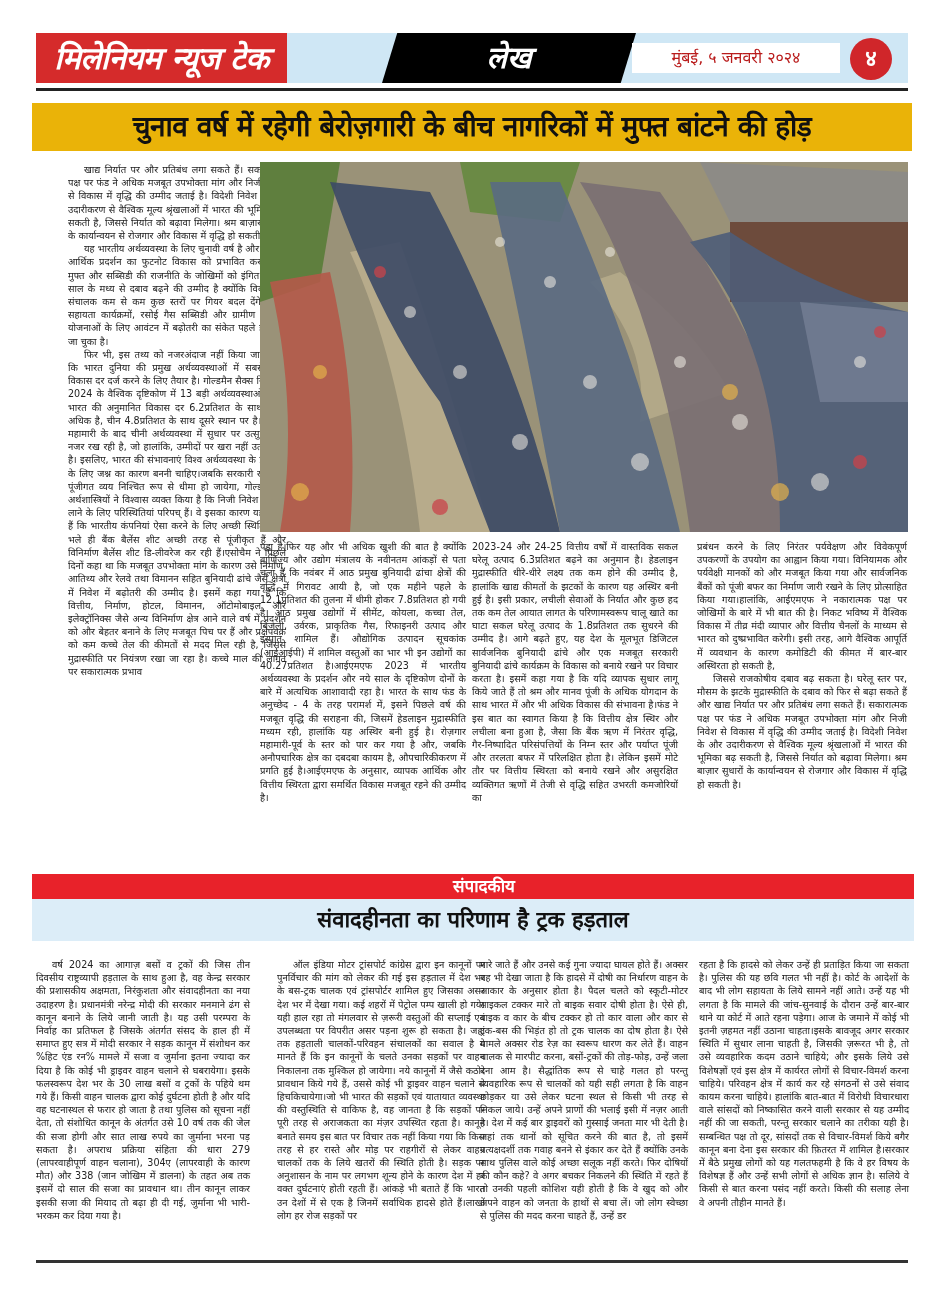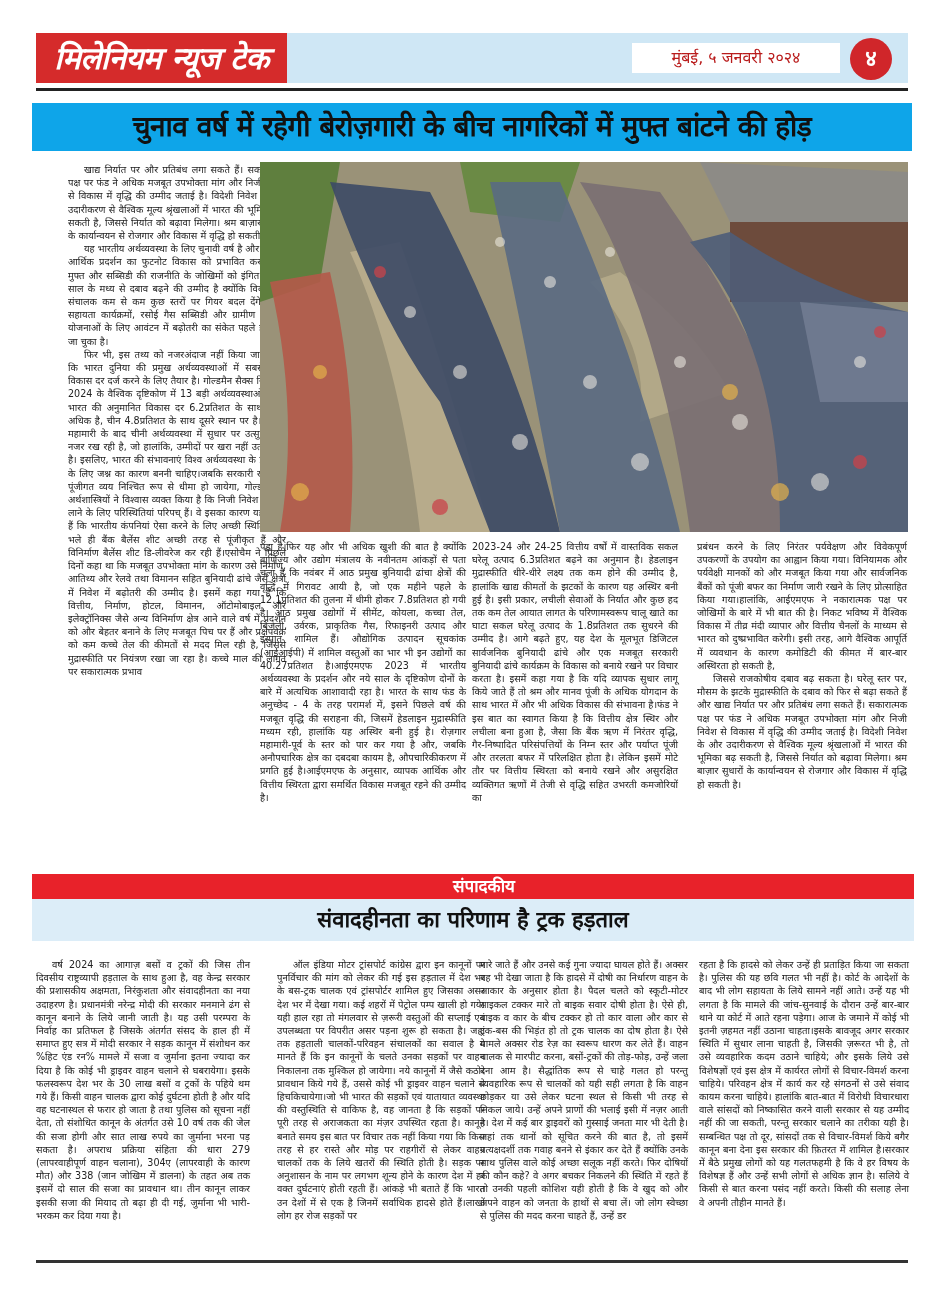--- a/index.html
+++ b/index.html
@@ -14,21 +14,21 @@
   .section-tag { position: absolute; left: 346px; top: 0; width: 254px; height: 50px; background: #000;
                  clip-path: polygon(6% 0, 100% 0, 94% 100%, 0 100%); color: #fff; font-weight: bold;
                  font-size: 30px; line-height: 50px; text-align: center; font-style: italic; }
   .dateline { position: absolute; left: 596px; top: 10px; width: 208px; height: 30px; background: #fff;
               font-size: 16px; line-height: 30px; text-align: center; color: #b91c1c; }
   .page-no { position: absolute; left: 814px; top: 5px; width: 42px; height: 42px; border-radius: 50%;
              background: #d0262a; color: #fff; font-size: 22px; font-weight: bold; line-height: 42px; text-align: center; }
   .mast-rule { position: absolute; left: 36px; top: 88px; width: 872px; height: 3px; background: #222; }
 
   
-  .headline-band { position: absolute; left: 32px; top: 103px; width: 880px; height: 48px; background: #0ea5e9; }
+  .headline-band { position: absolute; left: 32px; top: 103px; width: 880px; height: 48px; background: #eab308; }
   .headline { font-size: 28px; font-weight: bold; line-height: 48px; text-align: center; color: #111; letter-spacing: -0.5px; }
 
   
   .col { position: absolute; font-size: 9.6px; line-height: 13.2px; text-align: justify; color: #222; }
   .col p { text-indent: 16px; }
   .col p.noindent { text-indent: 0; }
 
   
   .photo { position: absolute; left: 260px; top: 162px; width: 648px; height: 370px; overflow: hidden;
            background: linear-gradient(180deg, #5c7a3a 0%, #8b8a6a 25%, #a8a086 60%, #8c7f6a 100%); }
@@ -40,20 +40,21 @@
   .ed-head-band { position: absolute; left: 32px; top: 899px; width: 882px; height: 42px; background: #dcedf8; }
   .ed-head { font-size: 22px; font-weight: bold; line-height: 42px; text-align: center; color: #111; }
 
   .bottom-rule { position: absolute; top: 1260px; height: 3px; background: #333; }
 </style>
 </head>
 <body>
 
 <div class="masthead">
   <div class="brand">मिलेनियम न्यूज टेक</div>
+  <div class="section-tag">लेख</div>
   <div class="dateline">मुंबई, ५ जनवरी २०२४</div>
   <div class="page-no">४</div>
 </div>
 <div class="mast-rule"></div>
 
 <div class="headline-band">
   <h1 class="headline">चुनाव वर्ष में रहेगी बेरोज़गारी के बीच नागरिकों में मुफ्त बांटने की होड़</h1>
 </div>
 
 <div class="col" style="left:36px; top:163px; width:218px;margin-left:32px;">

